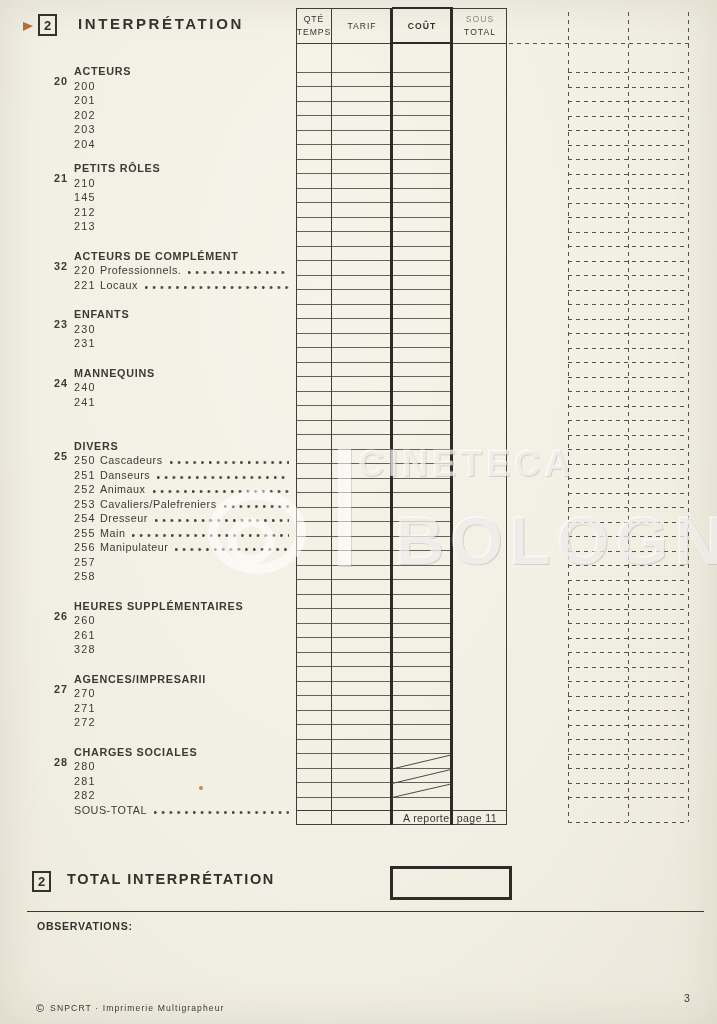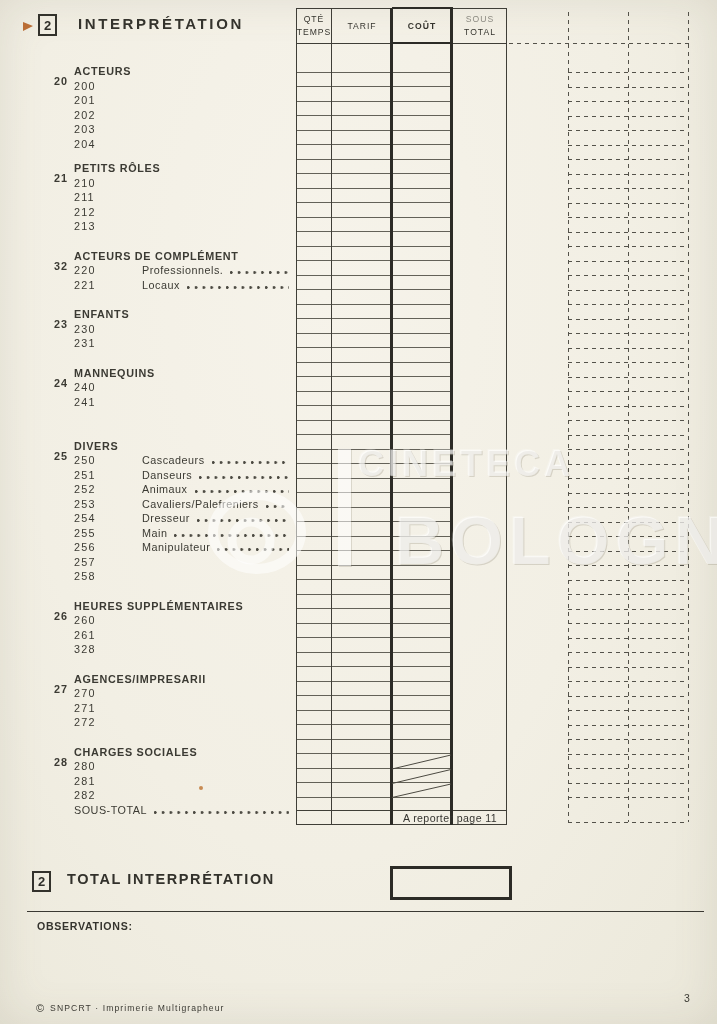--- a/index.html
+++ b/index.html
@@ -35,21 +35,21 @@
     background:repeating-linear-gradient(90deg,#54524a 0 4.5px,transparent 4.5px 8px);}
   .dash-v{position:absolute;width:1px;
     background:repeating-linear-gradient(180deg,#54524a 0 4.5px,transparent 4.5px 8px);}
   
   #sections{position:absolute;left:0;top:0;width:292px;height:860px;}
   .section{position:absolute;left:0;width:292px;}
   .sec-line{height:14.5px;display:flex;align-items:center;font-size:10.8px;color:#3b3a33;}
   .sec-num{margin-left:54px;width:20px;font-weight:600;letter-spacing:1px;flex:0 0 auto;margin-top:20px;}
   .sec-title{font-weight:600;letter-spacing:.7px;white-space:nowrap;}
   .item-code{margin-left:74px;width:26px;letter-spacing:1.2px;font-weight:500;flex:0 0 auto;}
-  .item-label{letter-spacing:.5px;white-space:nowrap;margin-left:42px;}
+  .item-label{letter-spacing:.5px;white-space:nowrap;}
   .item-label.ml74{margin-left:74px;}
   .leader{flex:1 1 auto;align-self:flex-end;height:2.6px;margin:0 3px 3.5px 7px;
     background:radial-gradient(circle at 1.3px 1.3px,#4a4840 1.05px,transparent 1.55px) left bottom/7.8px 2.6px repeat-x;}
   
   #reporter-cell{position:absolute;left:393px;top:810px;width:114px;height:15px;display:flex;
     align-items:center;justify-content:center;font-size:10.6px;letter-spacing:.4px;color:#353430;}
   
   .wm-text{position:absolute;font-weight:700;color:rgba(255,255,255,.58);pointer-events:none;z-index:6;
     text-shadow:1px 1px 0 rgba(140,134,116,.28), -1px -1px 0 rgba(255,255,255,.28);white-space:nowrap;}
   #wm1{left:358px;top:443px;font-size:36px;letter-spacing:4px;}
@@ -250,21 +250,21 @@
       </div>
       <div class="section" style="top: 161px;">
         <div class="sec-line">
           <span class="sec-num">21</span>
           <span class="sec-title">PETITS RÔLES</span>
         </div>
         <div class="sec-line">
           <span class="item-code">210</span>
         </div>
         <div class="sec-line">
-          <span class="item-code">211</span>
+          <span class="item-code">145</span>
         </div>
         <div class="sec-line">
           <span class="item-code">212</span>
         </div>
         <div class="sec-line">
           <span class="item-code">213</span>
         </div>
       </div>
       <div class="section" style="top: 248.5px;">
         <div class="sec-line">

